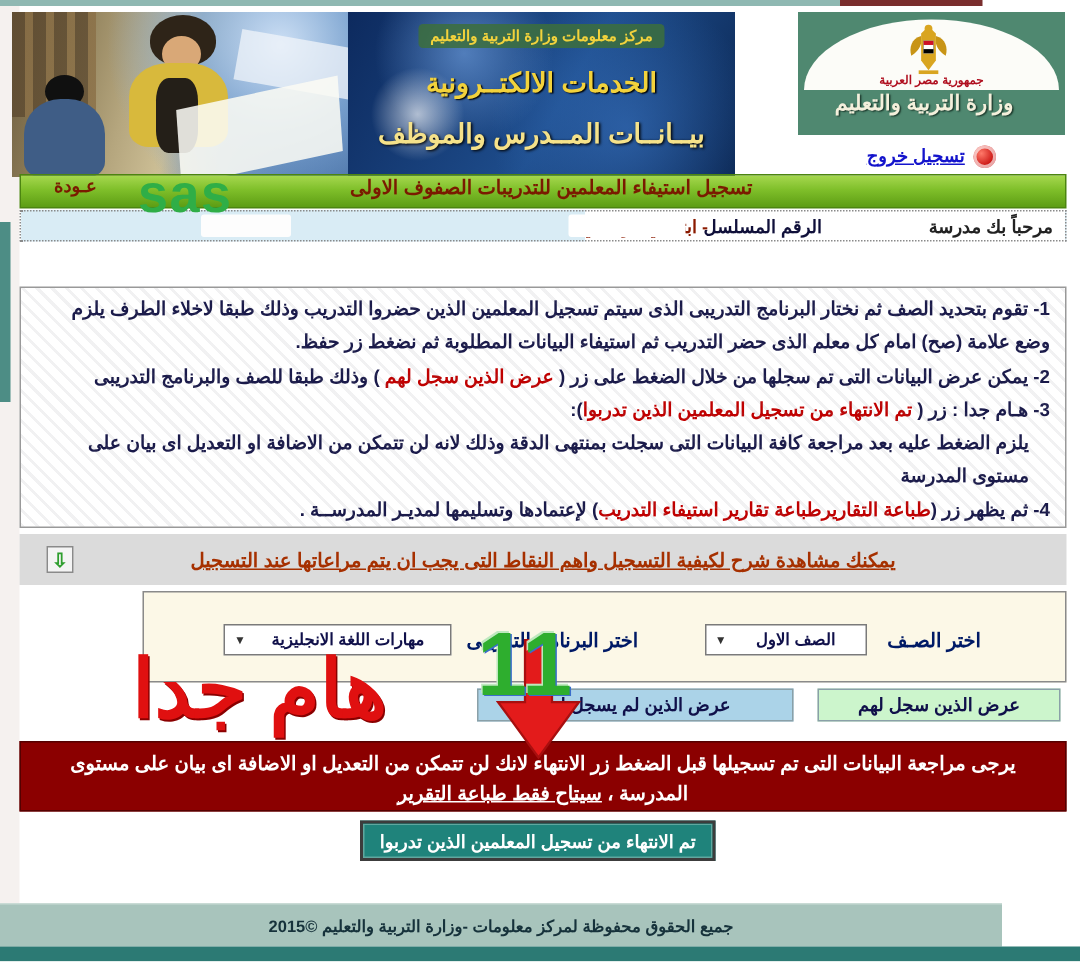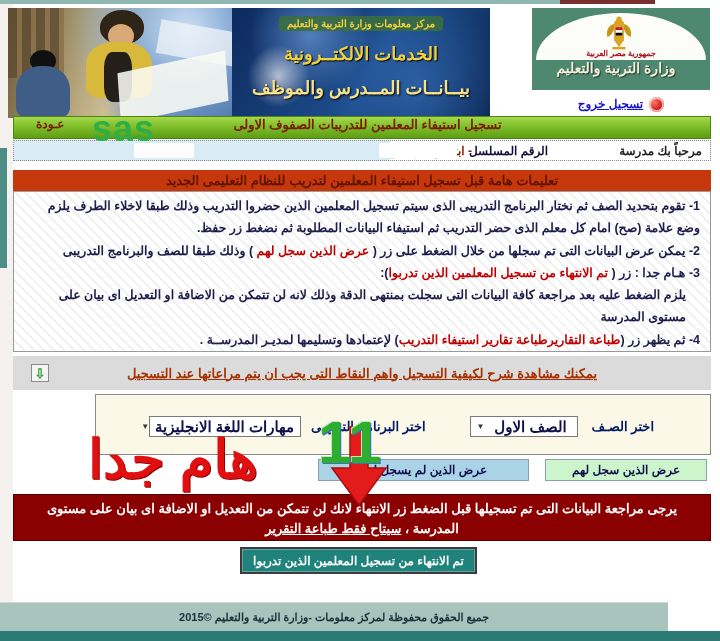--- a/index.html
+++ b/index.html
@@ -88,21 +88,21 @@
     display:flex; align-items:center; justify-content:center; color:#2e9e2e; font-size:13px; font-weight:bold; cursor:pointer; }
   .help-link { width:100%; text-align:center; direction:rtl; color:#a63000; font-size:13px; font-weight:bold;
     text-decoration:underline; cursor:pointer; }
 
   
   .filter-panel { position:absolute; left:95px; top:394px; width:616px; height:61px; background:#fcf8e7;
     border:1px solid #8a8a8a; direction:rtl; display:flex; align-items:center; padding-right:56px; padding-top:4px; }
   .f-label { color:#001a66; font-size:13px; font-weight:bold; white-space:nowrap; }
   .f-select { background:#fff; border:1px solid #7a7a7a; height:21px; display:flex; align-items:center;
     direction:rtl; padding:0 6px; cursor:pointer; }
-  .f-select .val { color:#10104a; font-size:15px; font-weight:bold; margin:0 auto; white-space:nowrap;text-align:center; }
+  .f-select .val { color:#10104a; font-size:11px; font-weight:bold; margin:0 auto; white-space:nowrap;text-align:center; }
   .f-select .arrow { color:#333; font-size:8px; margin-right:6px; }
   .sel-class { width:108px; margin-right:14px; }
   .sel-program { width:152px; margin-right:10px; }
   .gap-mid { width:44px; }
 
   
   .btn { position:absolute; top:459px; height:22px; border:1px solid #8aa0a8; display:flex; align-items:center; justify-content:center;
     color:#10104a; font-size:12px; font-weight:bold; direction:rtl; cursor:pointer; }
   .btn-registered { left:545px; width:162px; background:#ccf5cc; }
   .btn-unregistered { left:318px; width:211px; background:#abd3e8; }
@@ -188,21 +188,20 @@
 
   <div class="welcome-row">
     <span class="welcome-greeting">مرحباً بك مدرسة</span>
     <span class="redact-school"></span>
     <span class="school-type">- ابتدائي - رسمي</span>
     <span class="serial-label">الرقم المسلسل</span>
     <span class="redact-serial"></span>
     <span class="redact-serial2"></span>
   </div>
 
-  <div class="instr-header" dir="rtl">تعليمات هامة قبل تسجيل استيفاء المعلمين لتدريب للنظام التعليمى الجديد</div>
   <div class="instr-body">
     <div>1- تقوم بتحديد الصف ثم نختار البرنامج التدريبى الذى سيتم تسجيل المعلمين الذين حضروا التدريب وذلك طبقا لاخلاء الطرف يلزم وضع علامة (صح) امام كل معلم الذى حضر التدريب ثم استيفاء البيانات المطلوبة ثم نضغط زر حفظ.</div>
     <div><span>2- يمكن عرض البيانات التى تم سجلها  من خلال الضغط على زر ( </span><span class="red-seg">عرض الذين سجل لهم</span><span> ) وذلك طبقا للصف والبرنامج التدريبى</span></div>
     <div><span>3- هـام جدا :  زر ( </span><span class="red-seg">تم الانتهاء من تسجيل المعلمين الذين تدربوا</span><span>):</span></div>
     <div class="instr-note">يلزم الضغط عليه بعد مراجعة كافة البيانات التى سجلت بمنتهى الدقة وذلك لانه لن تتمكن من الاضافة او التعديل اى بيان على مستوى المدرسة</div>
     <div><span>4- ثم يظهر زر (</span><span class="red-seg">طباعة التقاريرطباعة تقارير استيفاء التدريب</span><span>) لإعتمادها وتسليمها لمديـر المدرســة .</span></div>
   </div>
 
   <div class="help-bar">
     <span class="dl-icon">⇩</span>

